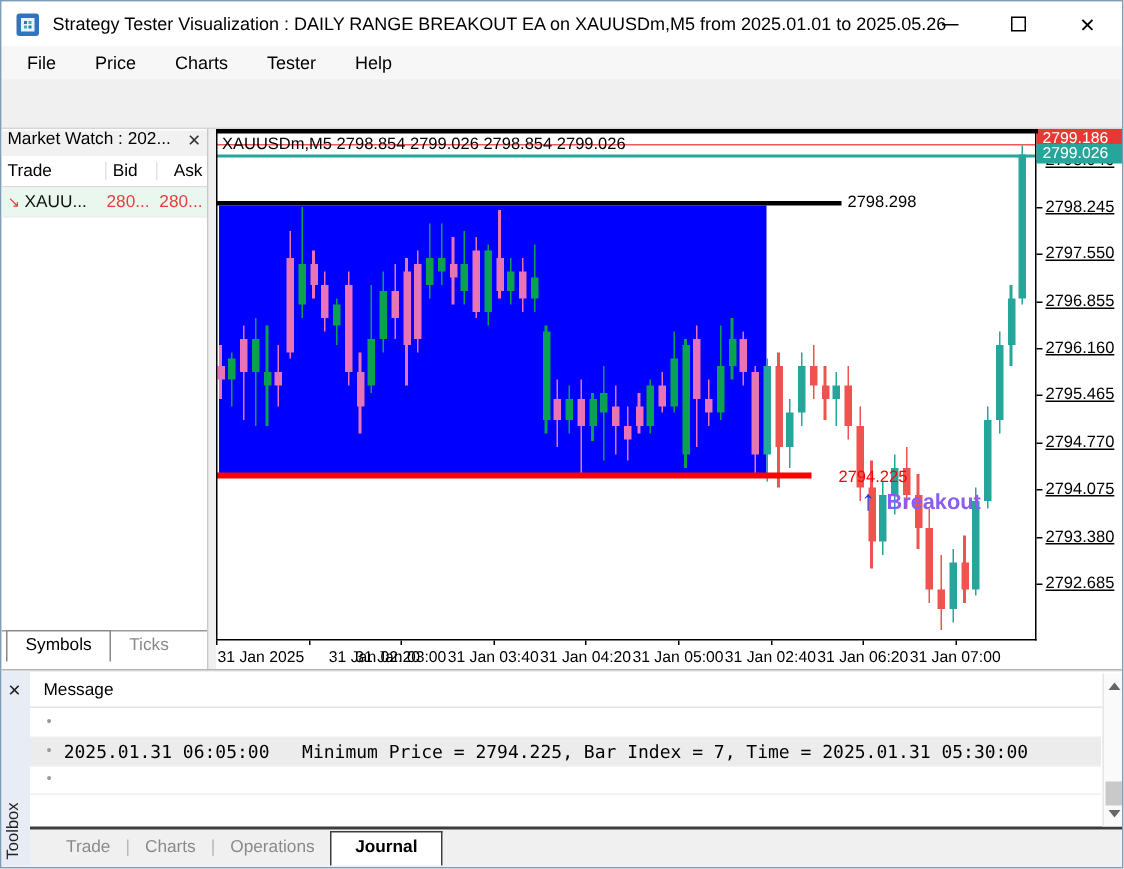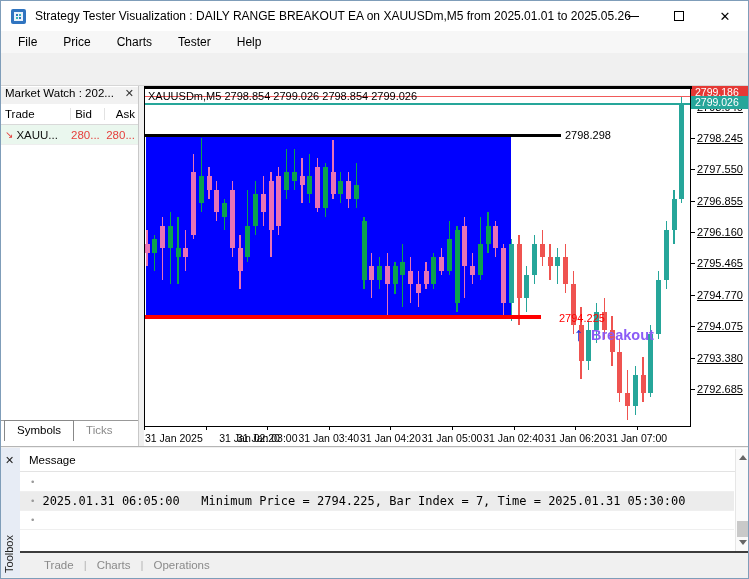--- a/index.html
+++ b/index.html
@@ -454,16 +454,17 @@
         <span class="j-thumb"></span>
         <span class="j-arrow j-down"></span>
       </div>
     </div>
     <div class="j-tabs" id="j-tabs">
         <div class="j-tab">Trade</div>
         <span class="j-tab-sep">|</span>
         <div class="j-tab">Charts</div>
         <span class="j-tab-sep">|</span>
         <div class="j-tab">Operations</div>
+        <div class="j-tab active">Journal</div>
       </div>
   </div>
 
 </div>
 
 </body></html>

